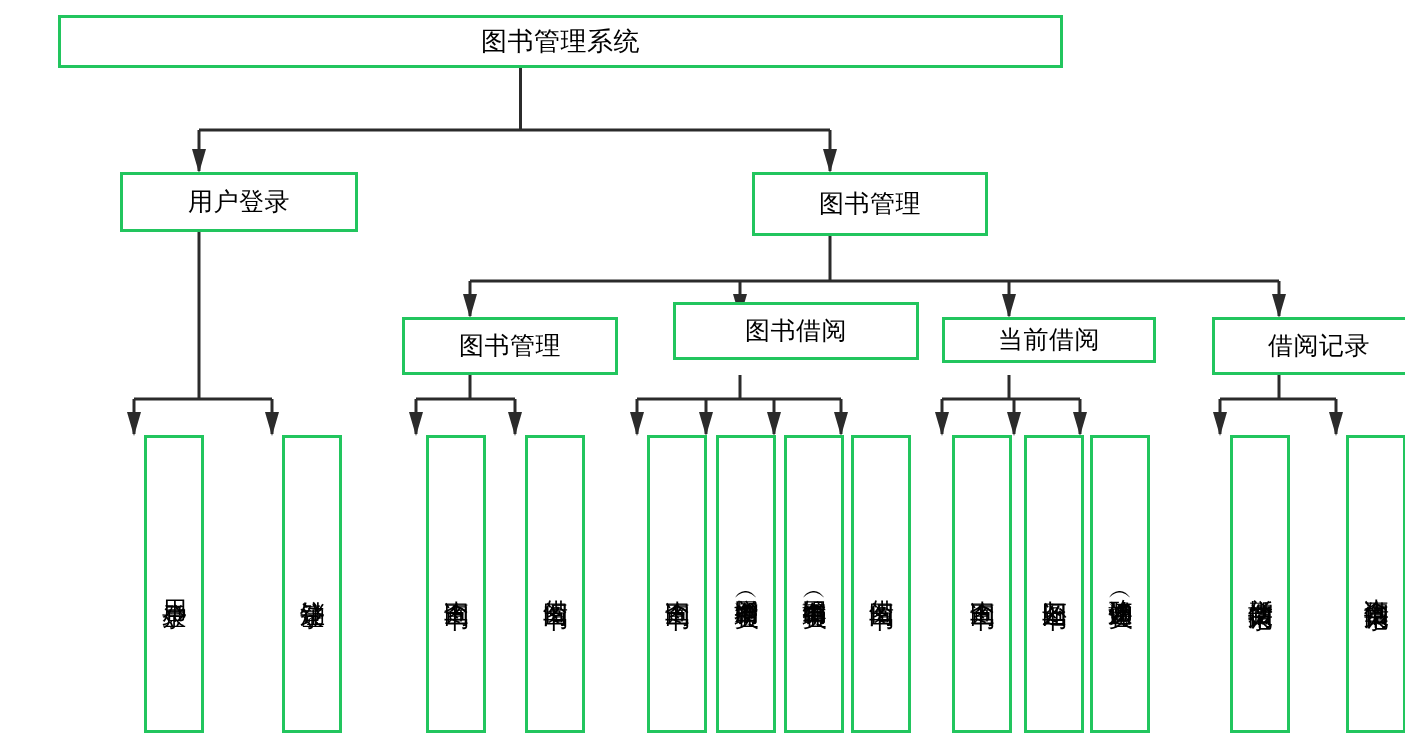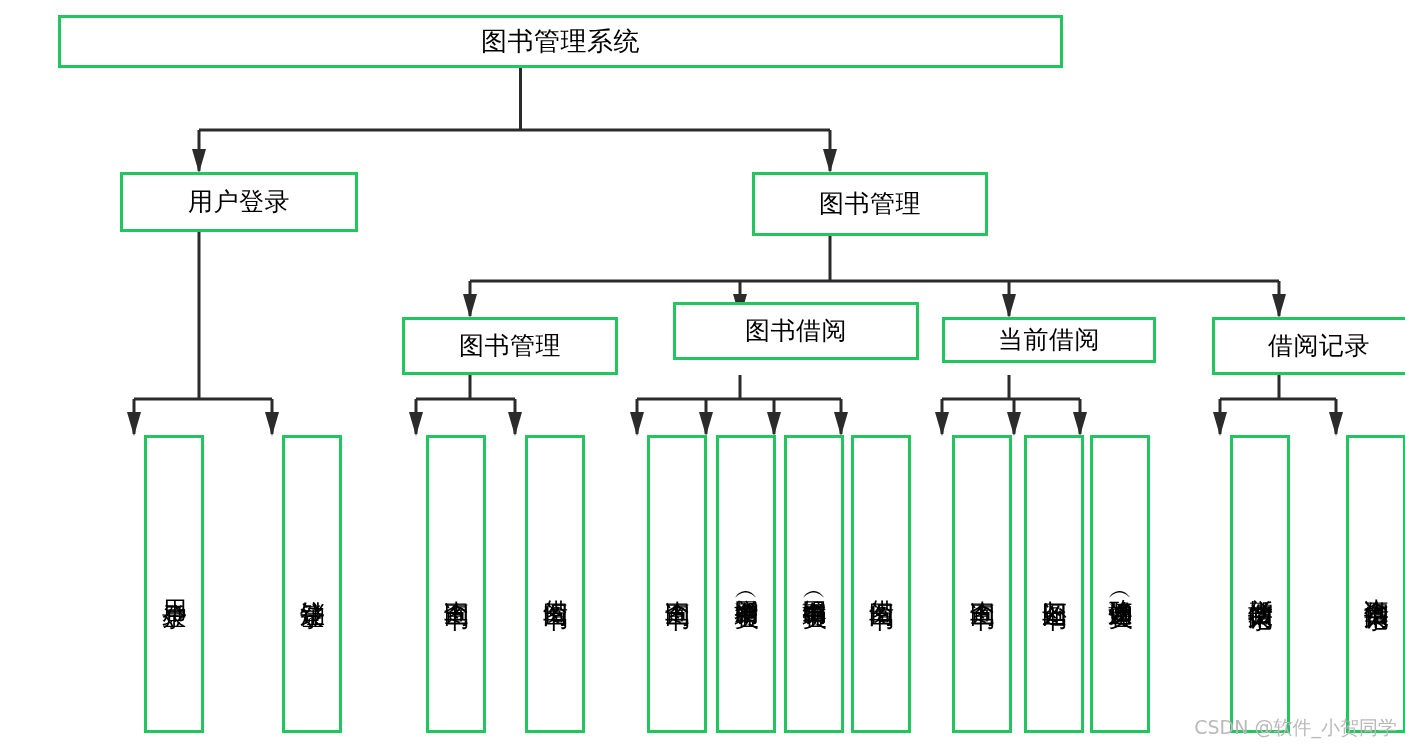--- a/index.html
+++ b/index.html
@@ -188,14 +188,13 @@
       <div class="node node-vertical tall" style="left: 1050px; top: 435px; width: 60px; height: 298px;">
         <span class="label">确认归还（管理员）</span>
       </div>
       <div class="node node-vertical" style="left: 1190px; top: 435px; width: 60px; height: 298px;">
         <span class="label">新增借阅记录</span>
       </div>
       <div class="node node-vertical" style="left: 1306px; top: 435px; width: 60px; height: 298px;">
         <span class="label">查询借阅记录</span>
       </div>
     </div>
-  <div class="watermark">CSDN @软件_小贺同学</div>
 </div>
 
 </body></html>

